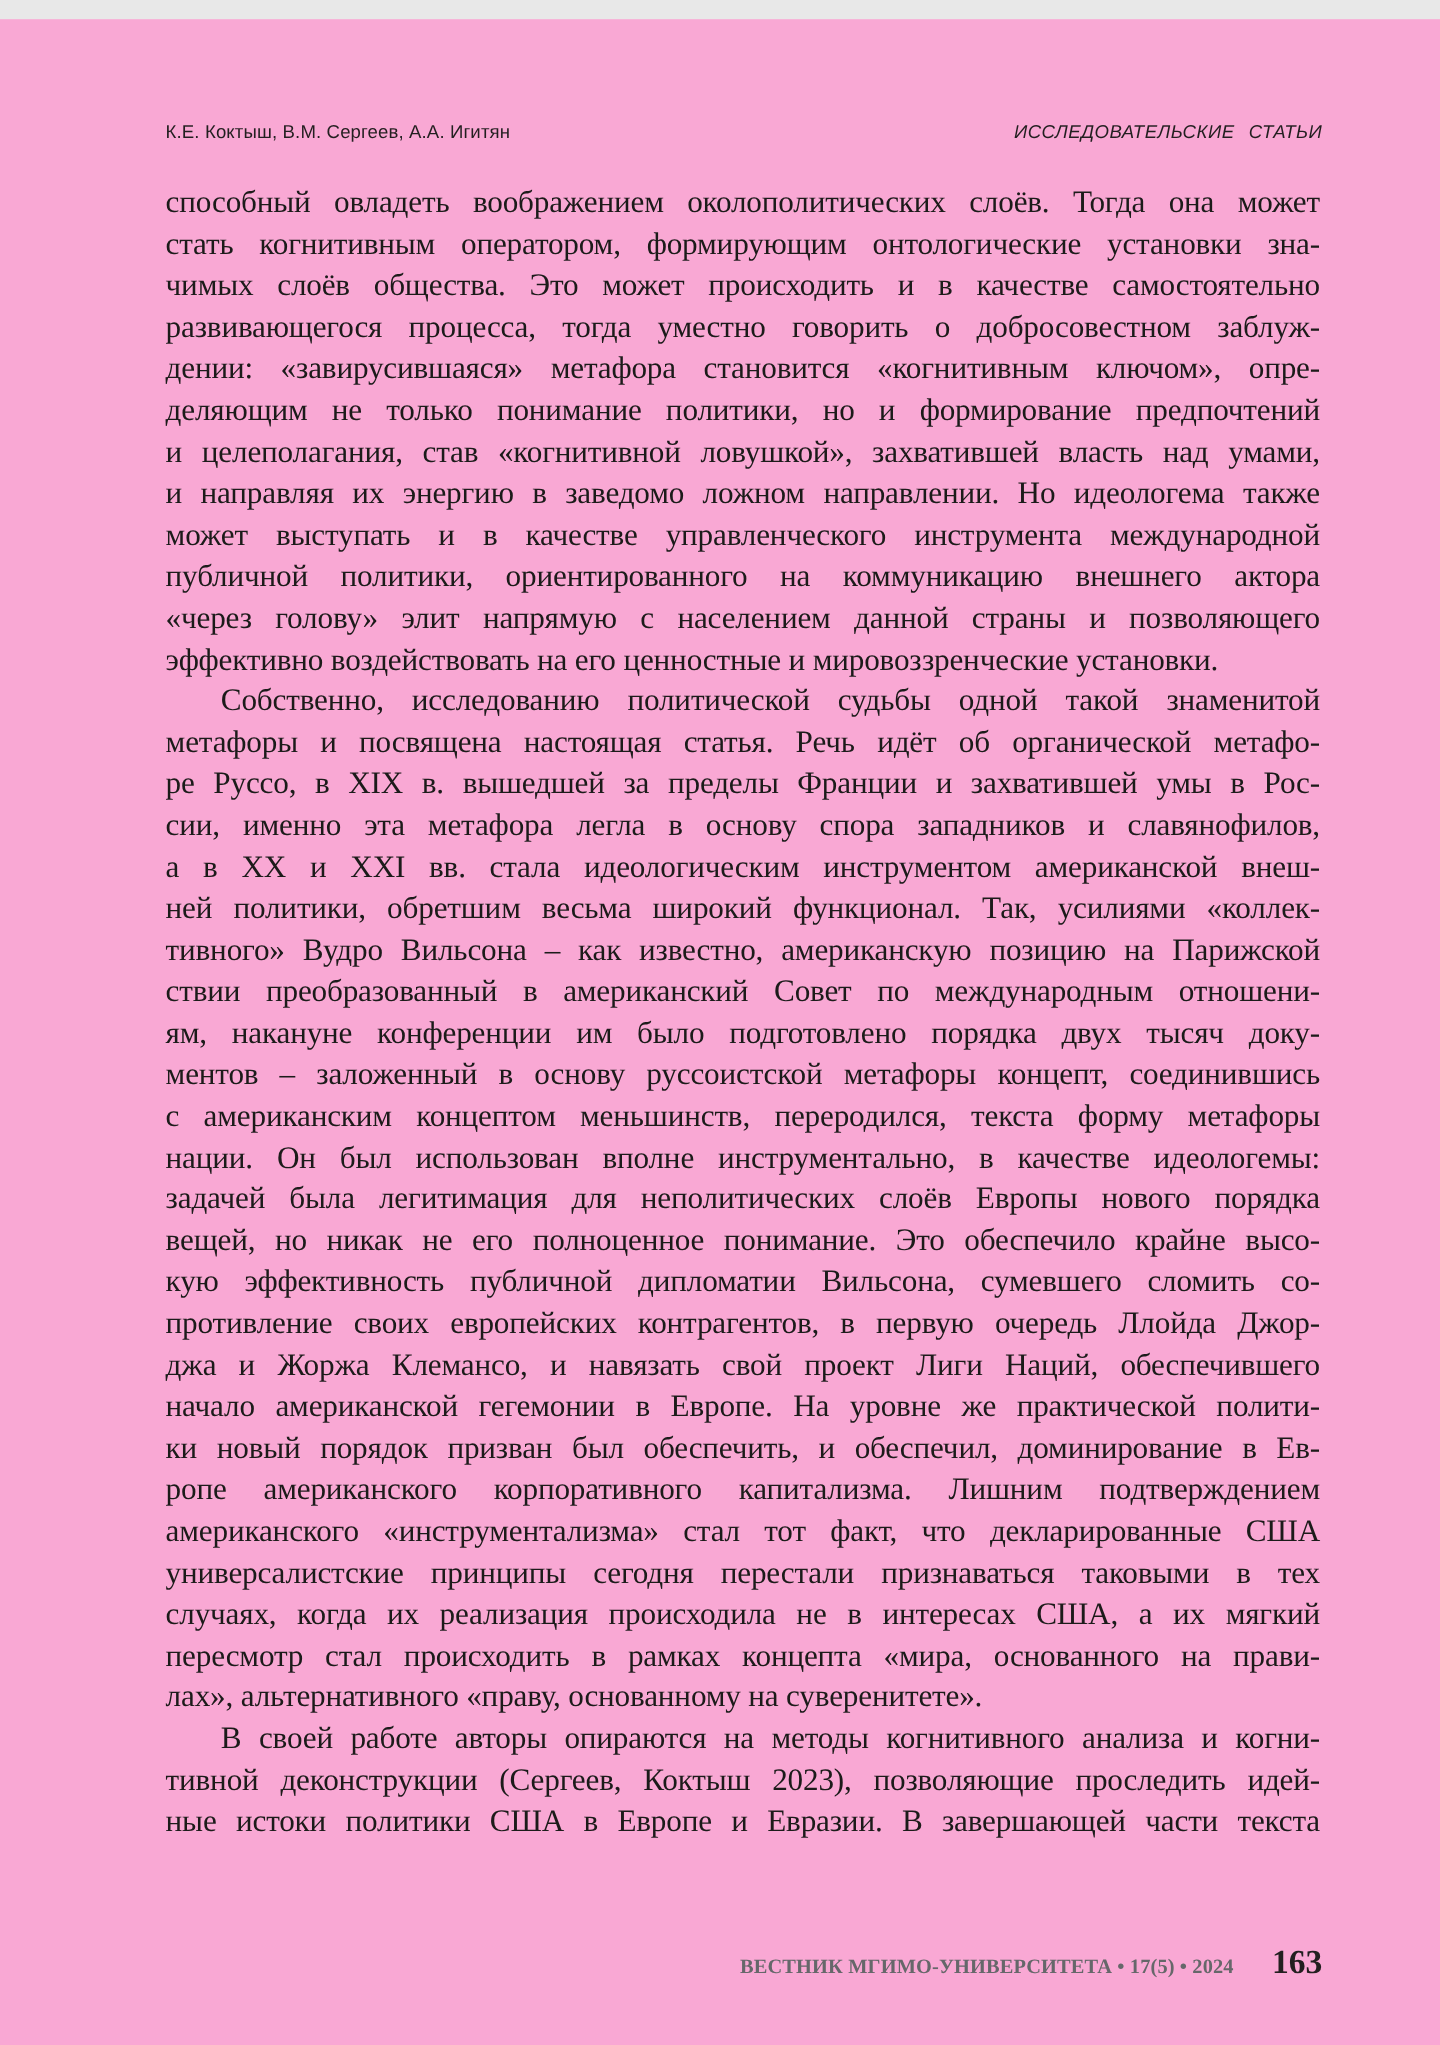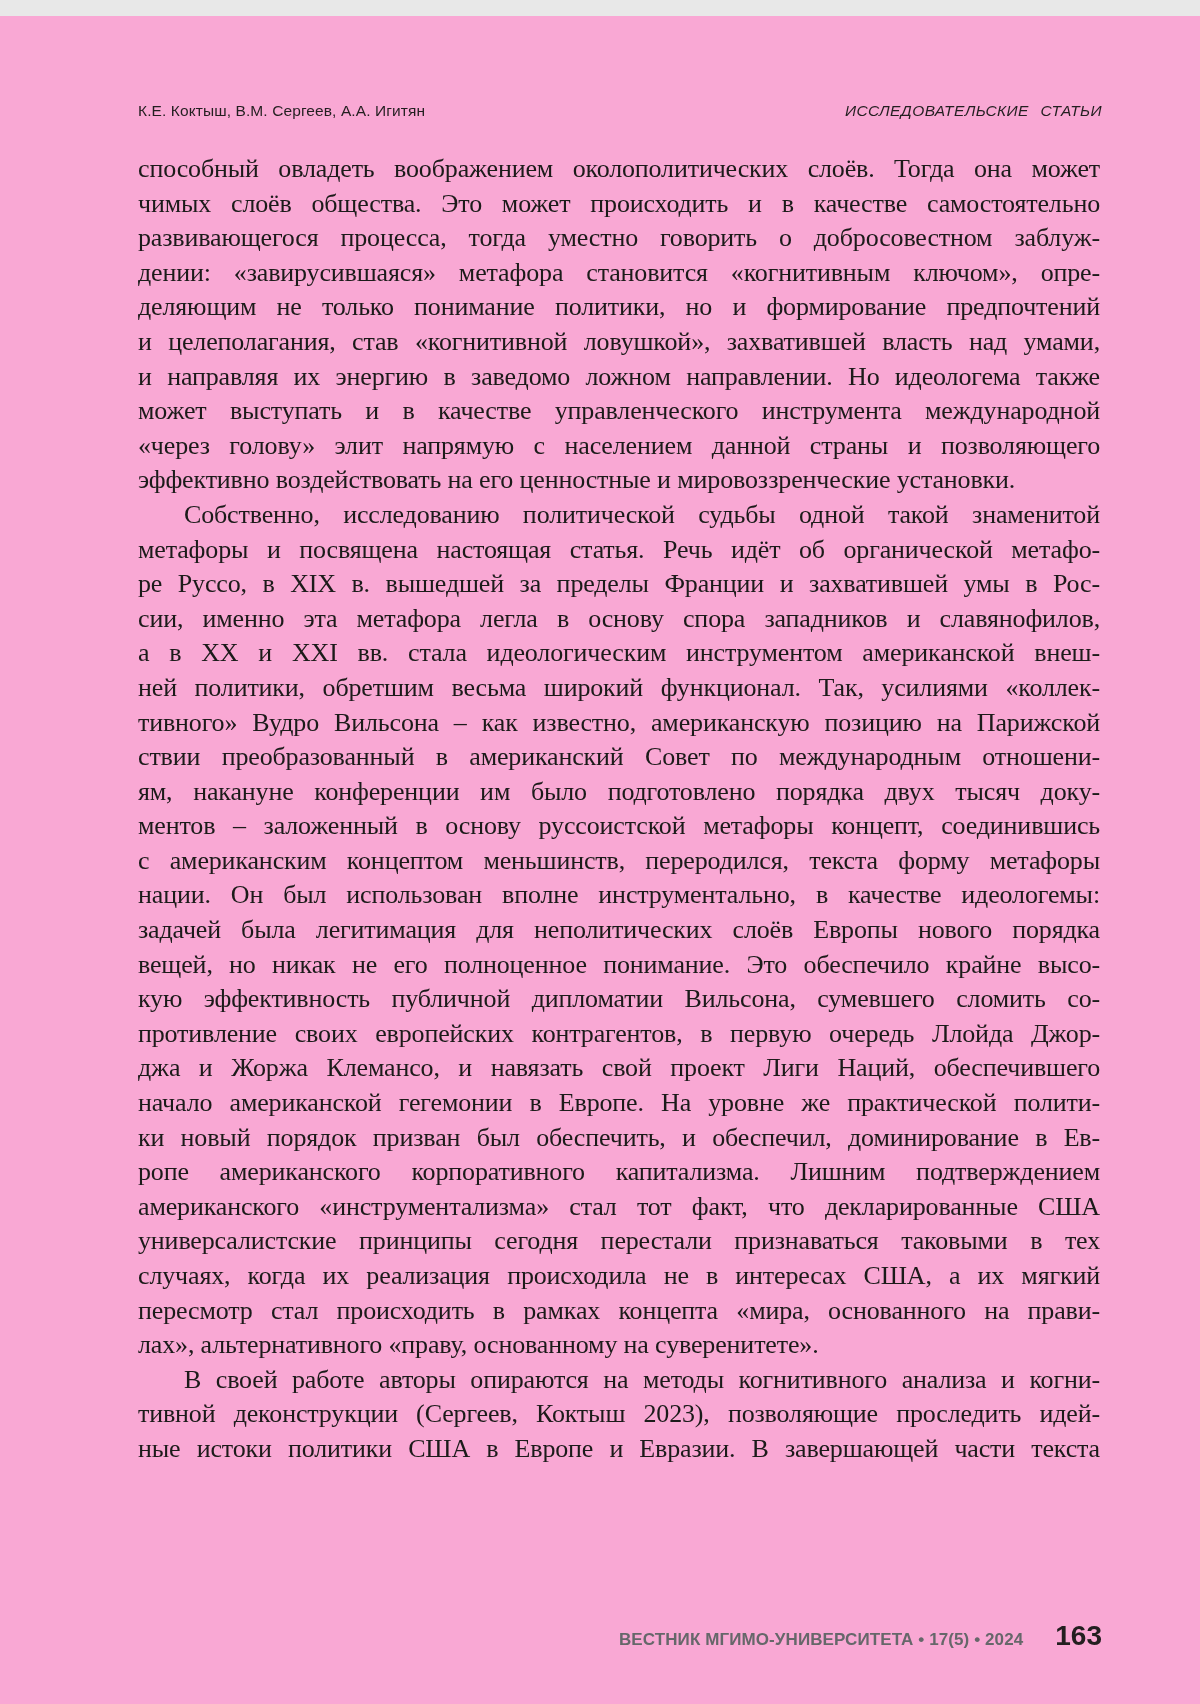--- a/index.html
+++ b/index.html
@@ -49,21 +49,21 @@
   }
   .body-text .line.last { text-align-last: left; }
   .body-text .line.indent { text-indent: 46px; }
   .footer {
     position: absolute;
     right: 98px;
     top: 1604px;
     display: flex;
     align-items: baseline;
     gap: 32px;
-    font-family: Liberation Sans, sans-serif;
+    font-family: Liberation Serif, serif;
   }
   .footer .journal-meta {
     font-weight: bold;
     font-size: 17px;
     letter-spacing: 0.1px;
     color: #66676a;
   }
   .footer .page-number {
     font-weight: bold;
     font-size: 28px;
@@ -75,27 +75,29 @@
 
 <div class="page">
 
   <div class="header">
     <span class="authors">К.Е. Коктыш, В.М. Сергеев, А.А. Игитян</span>
     <span class="section">ИССЛЕДОВАТЕЛЬСКИЕ СТАТЬИ</span>
   </div>
 
   <div class="body-text">
       <div class="line">способный овладеть воображением околополитических слоёв. Тогда она может</div>
+      <div class="line">стать когнитивным оператором, формирующим онтологические установки зна-</div>
       <div class="line">чимых слоёв общества. Это может происходить и в качестве самостоятельно</div>
       <div class="line">развивающегося процесса, тогда уместно говорить о добросовестном заблуж-</div>
       <div class="line">дении: «завирусившаяся» метафора становится «когнитивным ключом», опре-</div>
       <div class="line">деляющим не только понимание политики, но и формирование предпочтений</div>
       <div class="line">и целеполагания, став «когнитивной ловушкой», захватившей власть над умами,</div>
       <div class="line">и направляя их энергию в заведомо ложном направлении. Но идеологема также</div>
       <div class="line">может выступать и в качестве управленческого инструмента международной</div>
+      <div class="line">публичной политики, ориентированного на коммуникацию внешнего актора</div>
       <div class="line">«через голову» элит напрямую с населением данной страны и позволяющего</div>
       <div class="line last">эффективно воздействовать на его ценностные и мировоззренческие установки.</div>
       <div class="line indent">Собственно, исследованию политической судьбы одной такой знаменитой</div>
       <div class="line">метафоры и посвящена настоящая статья. Речь идёт об органической метафо-</div>
       <div class="line">ре Руссо, в XIX в. вышедшей за пределы Франции и захватившей умы в Рос-</div>
       <div class="line">сии, именно эта метафора легла в основу спора западников и славянофилов,</div>
       <div class="line">а в XX и XXI вв. стала идеологическим инструментом американской внеш-</div>
       <div class="line">ней политики, обретшим весьма широкий функционал. Так, усилиями «коллек-</div>
       <div class="line">тивного» Вудро Вильсона – как известно, американскую позицию на Парижской</div>
       <div class="line">ствии преобразованный в американский Совет по международным отношени-</div>

